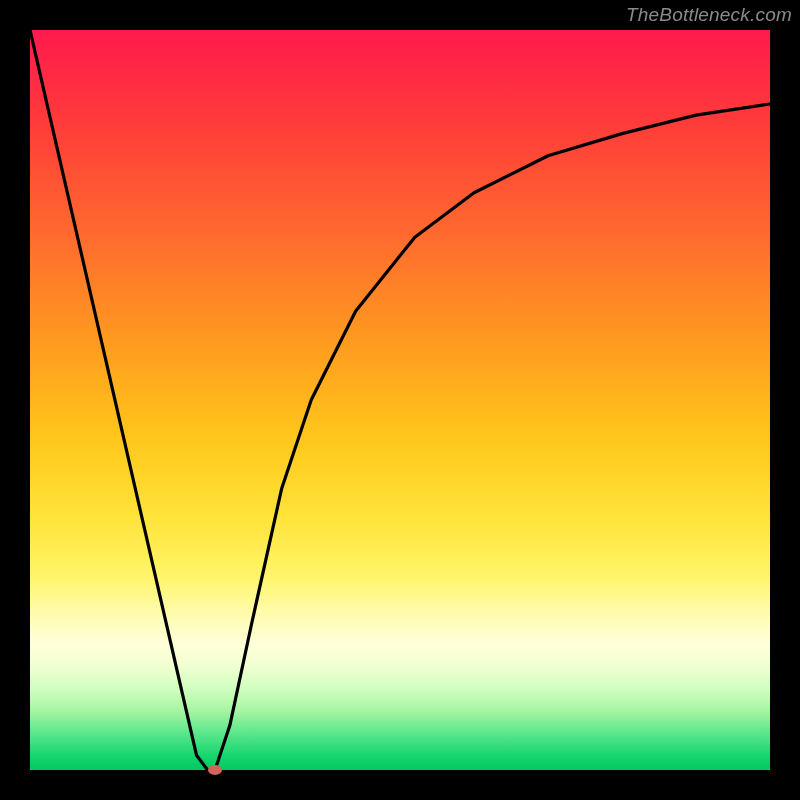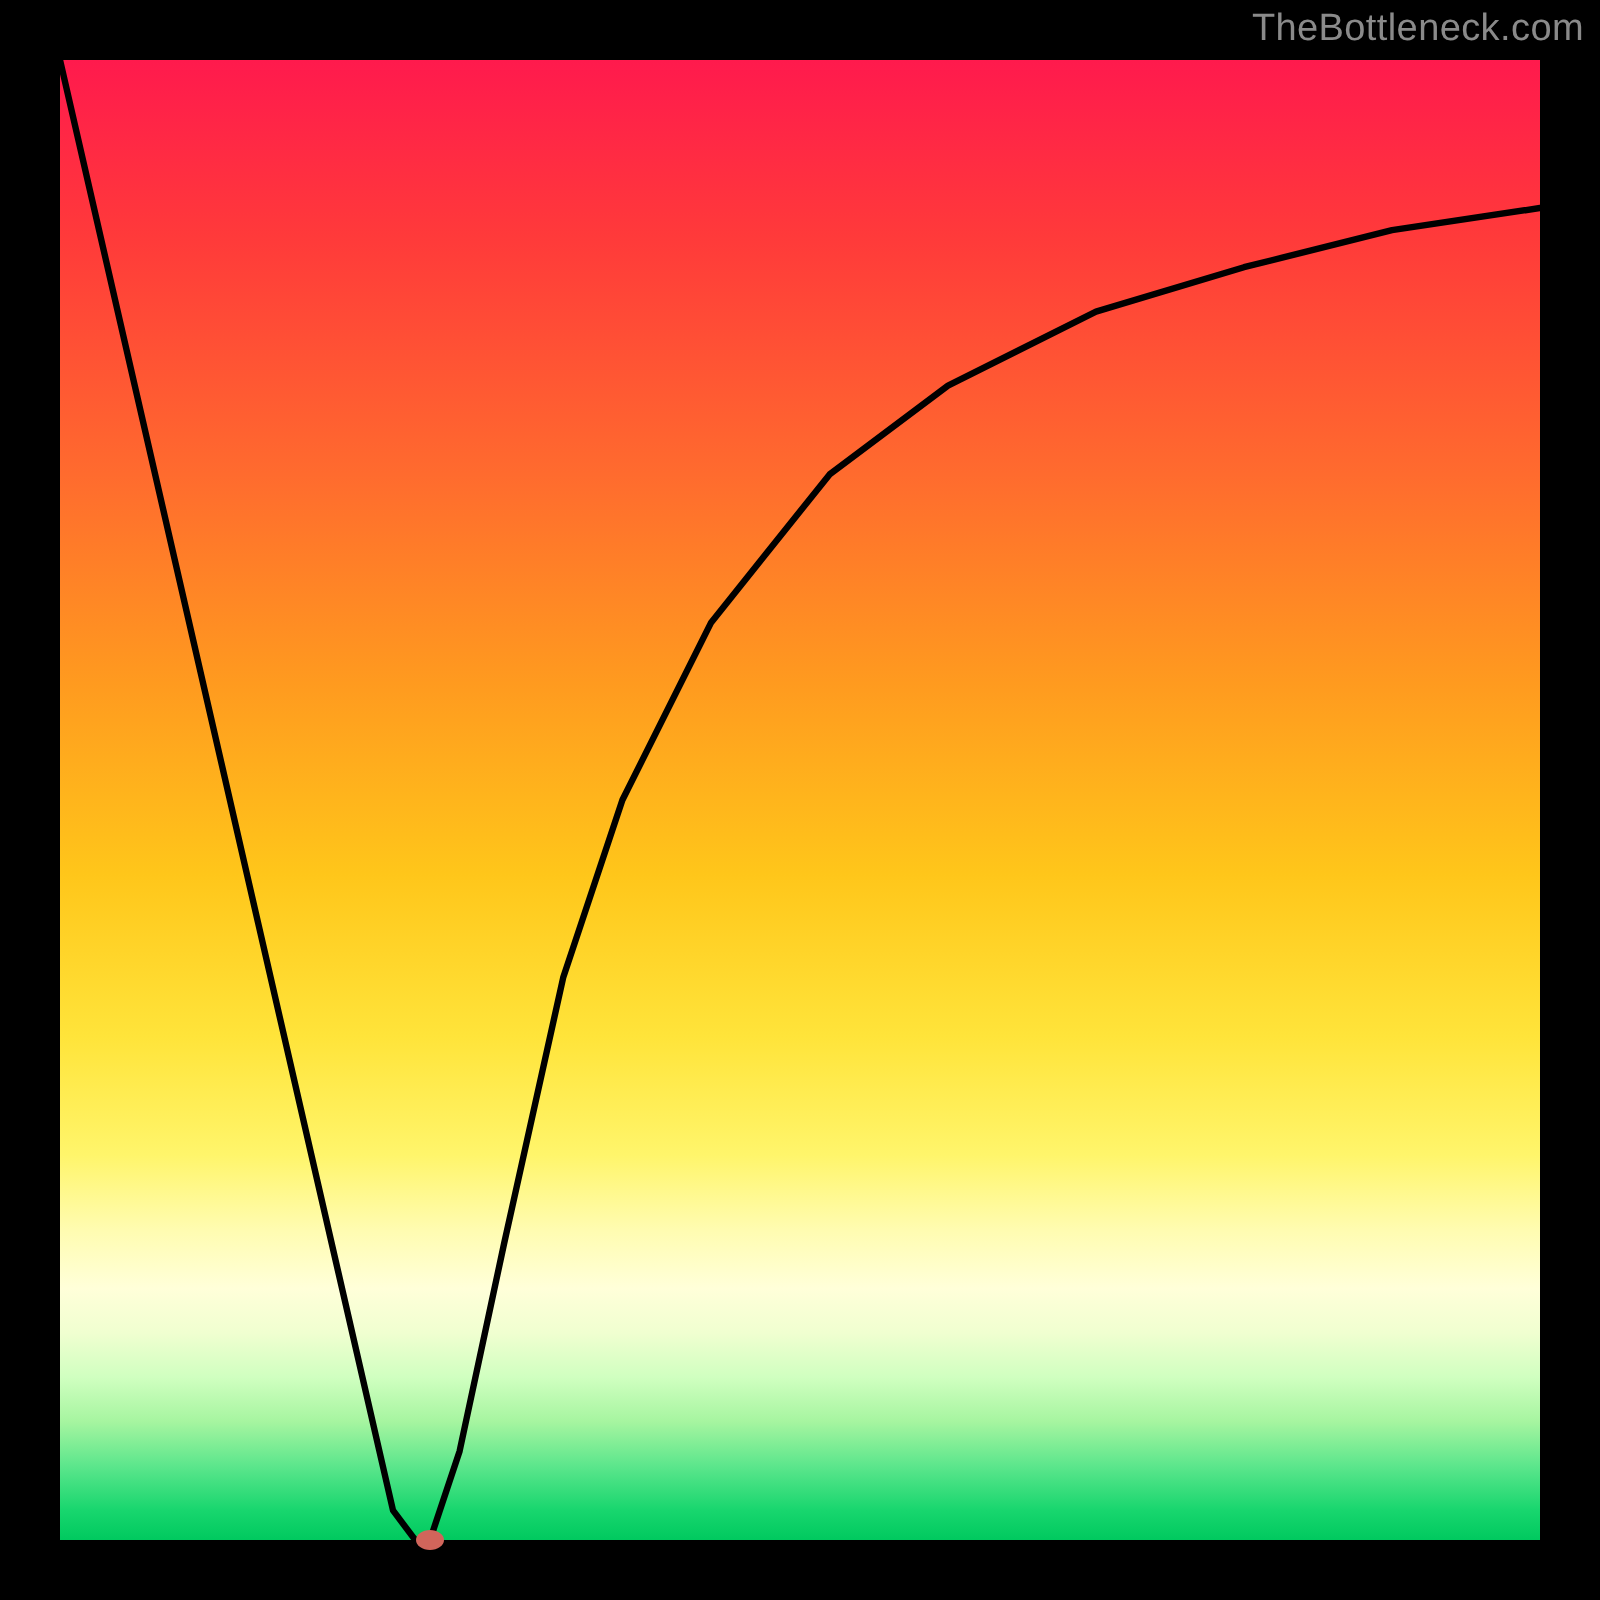--- a/index.html
+++ b/index.html
@@ -9,20 +9,21 @@
     height: 800px;
     background: #000;
     overflow: hidden;
     font-family: Arial, Helvetica, sans-serif;
   }
   .frame {
     position: relative;
     width: 800px;
     height: 800px;
     background: #000;
+    font-style: italic;
   }
   .plot-area {
     position: absolute;
     left: 30px;
     top: 30px;
     width: 740px;
     height: 740px;
     background: linear-gradient(
       to bottom,
       #ff1a4d 0%,

